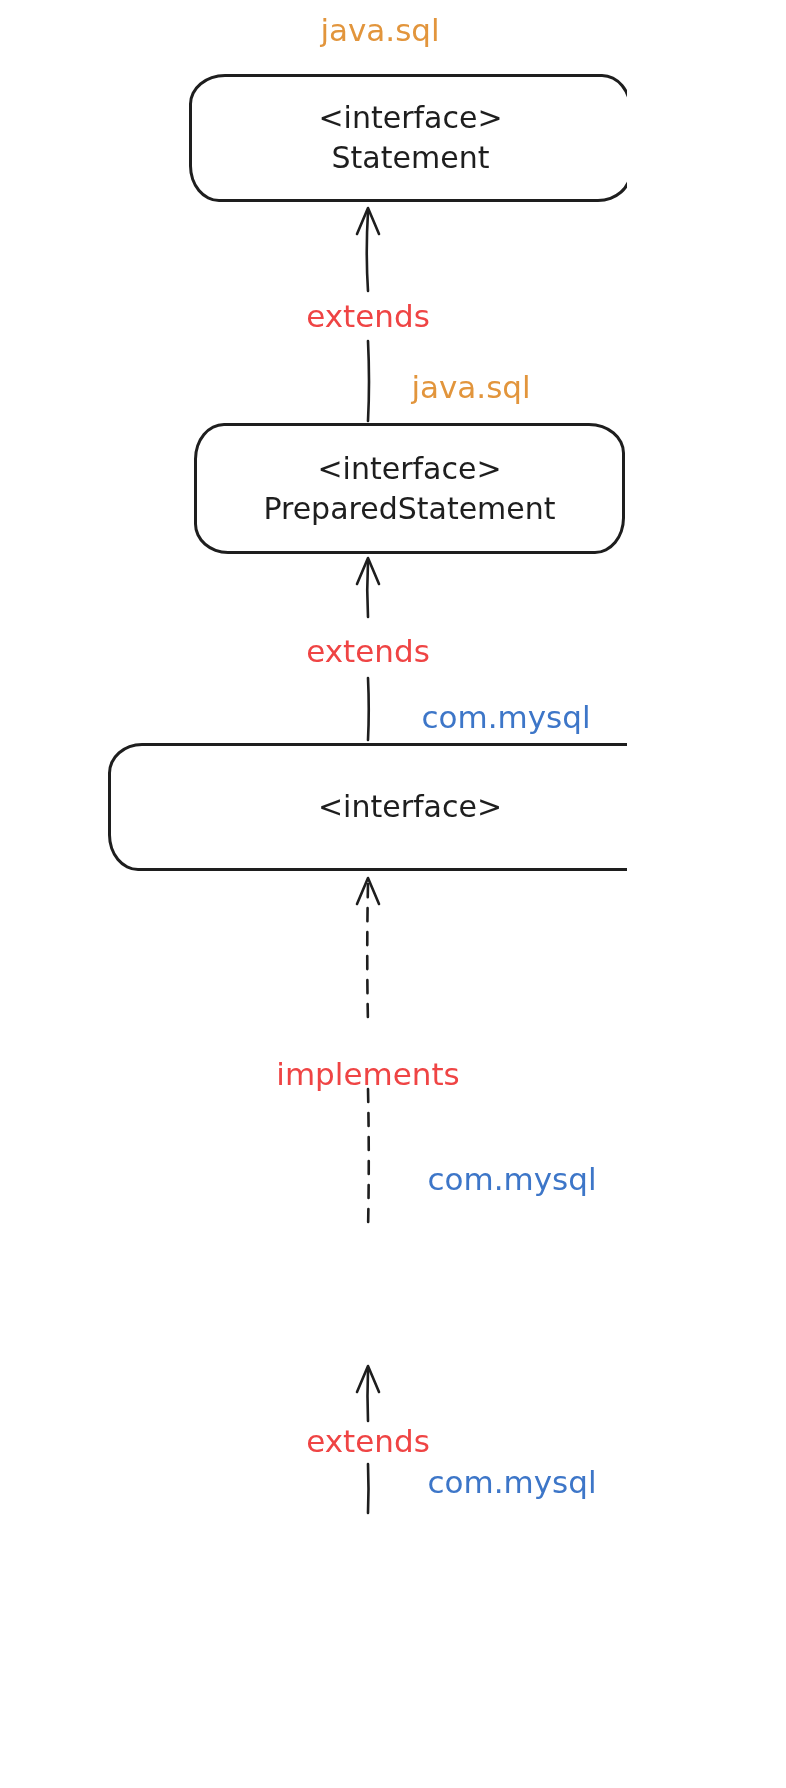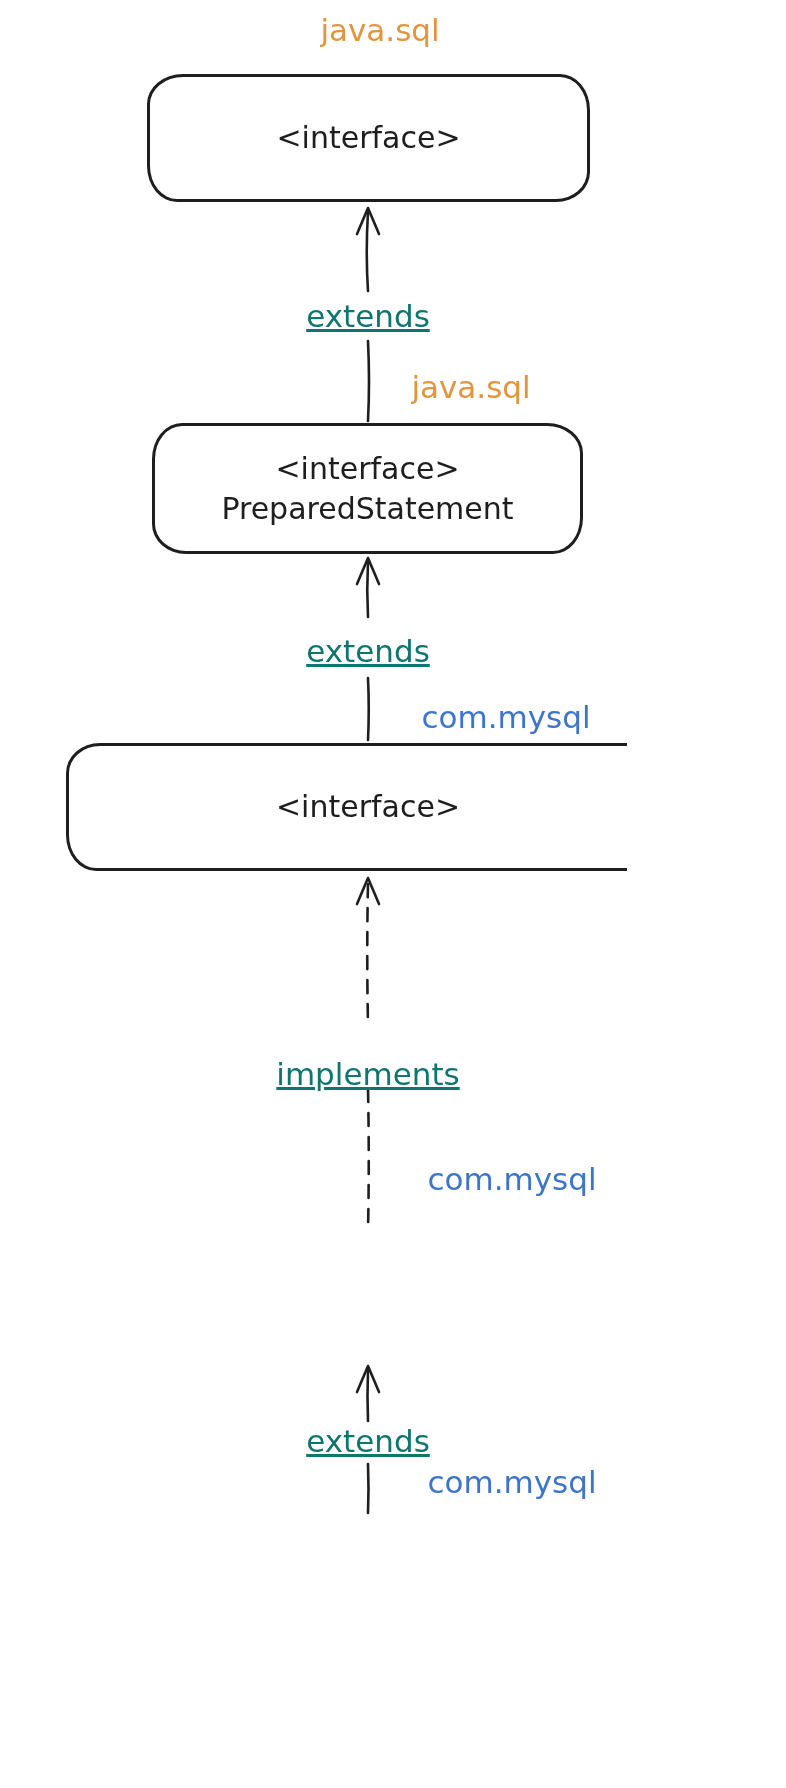--- a/index.html
+++ b/index.html
@@ -30,20 +30,21 @@
     box-sizing: border-box;
     border: 3px solid #1e1e1e;
     background: #ffffff;
     display: flex;
     flex-direction: column;
     align-items: center;
     justify-content: center;
     text-align: center;
     line-height: 40px;
     font-size: 30px;
+    margin-left: 42px;
   }
   .n1 { left: 147px; top:  74px; width: 443px; height: 128px; border-radius: 36px 30px 34px 30px / 30px 36px 30px 36px; }
   .n2 { left: 152px; top: 423px; width: 431px; height: 131px; border-radius: 30px 36px 30px 34px / 36px 30px 36px 30px; }
   .n3 { left:  66px; top: 743px; width: 604px; height: 128px; border-radius: 34px 30px 36px 30px / 30px 34px 30px 36px; }
   .n4 { left:  72px; top: 1235px; width: 592px; height: 126px; border-radius: 30px 34px 30px 36px / 36px 30px 34px 30px; }
   .n5 { left:  73px; top: 1517px; width: 592px; height: 133px; border-radius: 36px 30px 34px 30px / 30px 36px 30px 34px; }
   .stereotype, .node-name { white-space: nowrap; }
   .pkg {
     position: absolute;
     width: 220px;
@@ -57,23 +58,22 @@
   .p3 { left: 396px; top: 699px; }
   .p4 { left: 402px; top: 1161px; }
   .p5 { left: 402px; top: 1464px; }
   .edge-label {
     position: absolute;
     width: 260px;
     left: 238px;
     text-align: center;
     font-size: 31px;
     line-height: 36px;
-    color: #0f766e;
+    color: #ef4444;
     white-space: nowrap;
-    text-decoration: underline;
   }
   .el1 { top: 298px; }
   .el2 { top: 633px; }
   .el3 { top: 1056px; }
   .el4 { top: 1423px; }
 </style>
 </head>
 <body>
 
 <div class="canvas">
@@ -98,20 +98,21 @@
   </svg>
 
   <span class="pkg p1" style="color: rgb(226, 149, 60);">java.sql</span>
   <span class="pkg p2" style="color: rgb(226, 149, 60);">java.sql</span>
   <span class="pkg p3" style="color: rgb(61, 118, 200);">com.mysql</span>
   <span class="pkg p4" style="color: rgb(61, 118, 200);">com.mysql</span>
   <span class="pkg p5" style="color: rgb(61, 118, 200);">com.mysql</span>
 
   <div class="node n1">
     <div class="stereotype">&lt;interface&gt;</div>
+    <div class="node-name">Statement</div>
   </div>
 
   <div class="node n2">
     <div class="stereotype">&lt;interface&gt;</div>
     <div class="node-name">PreparedStatement</div>
   </div>
 
   <div class="node n3">
     <div class="stereotype">&lt;interface&gt;</div>
   </div>

